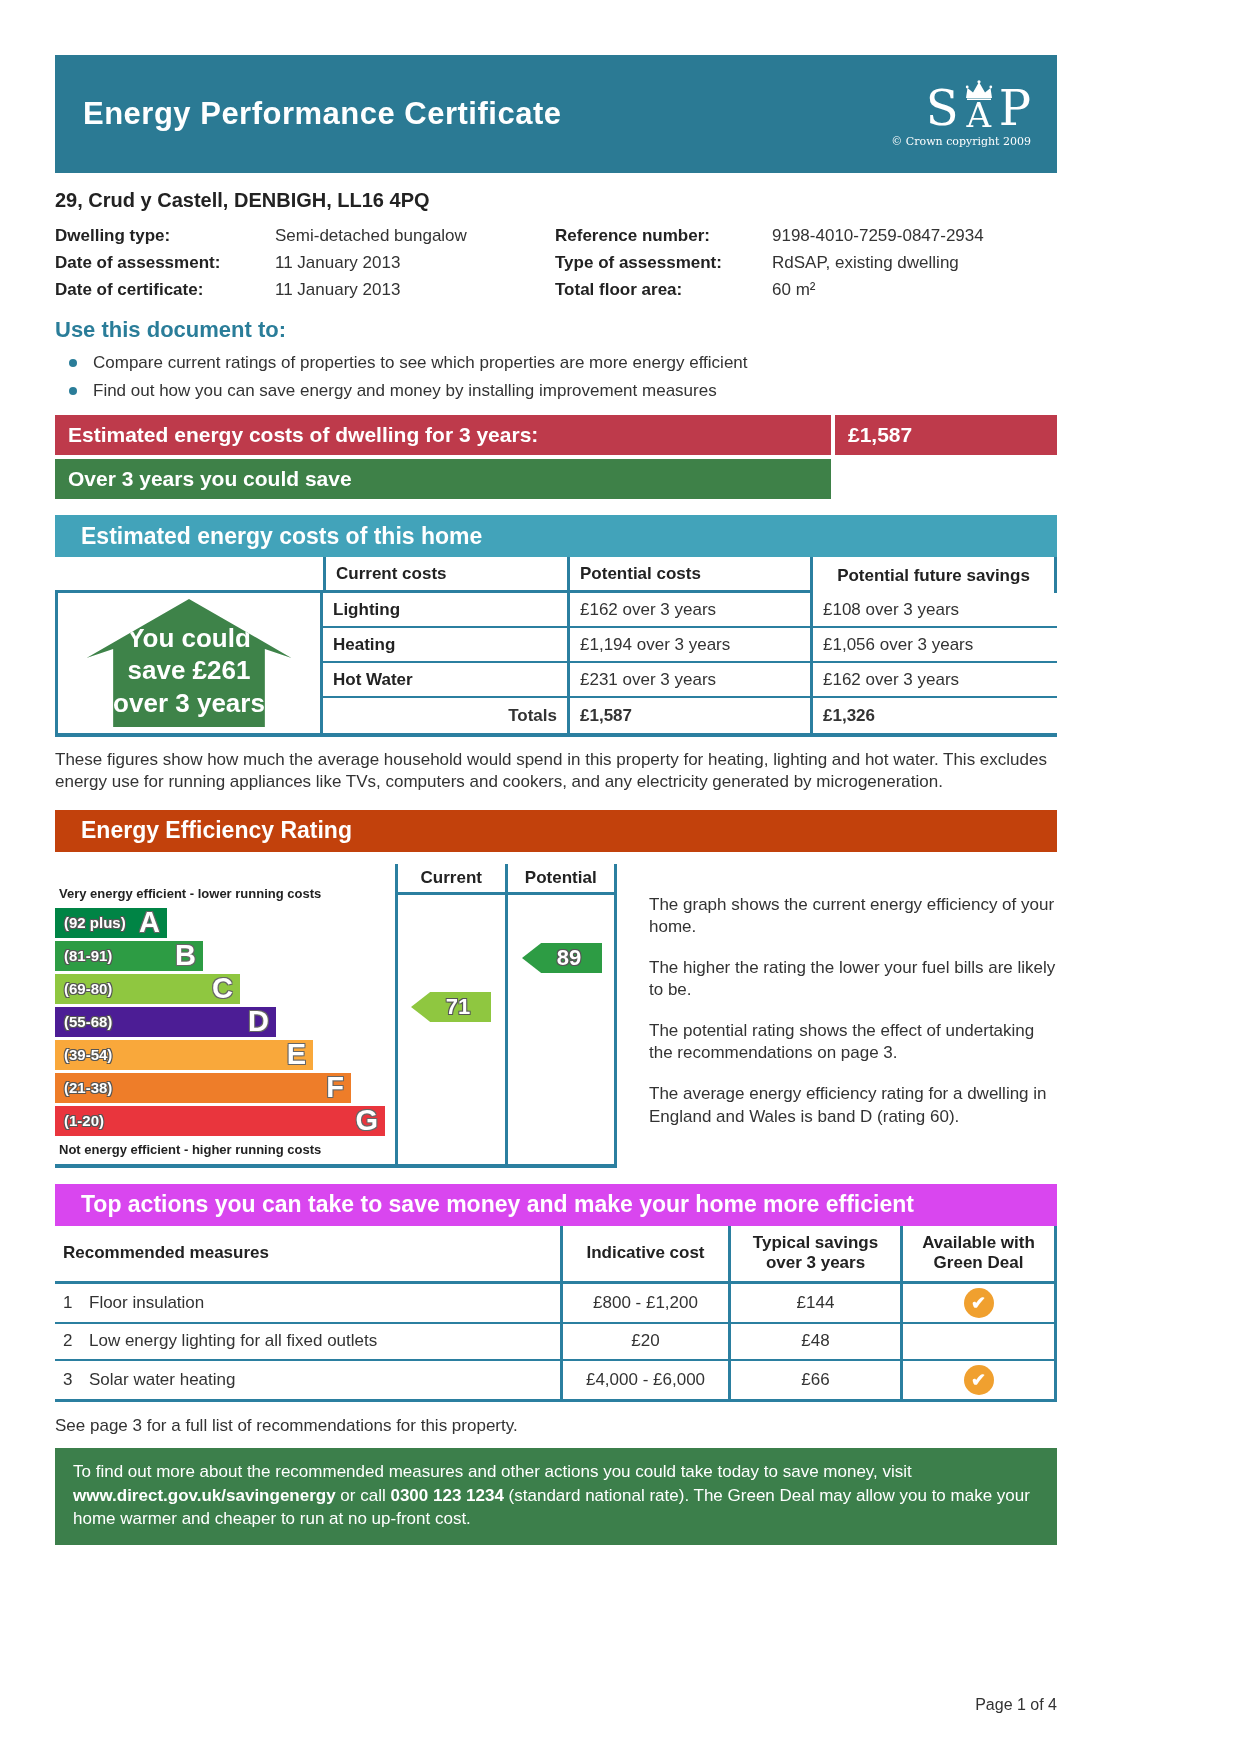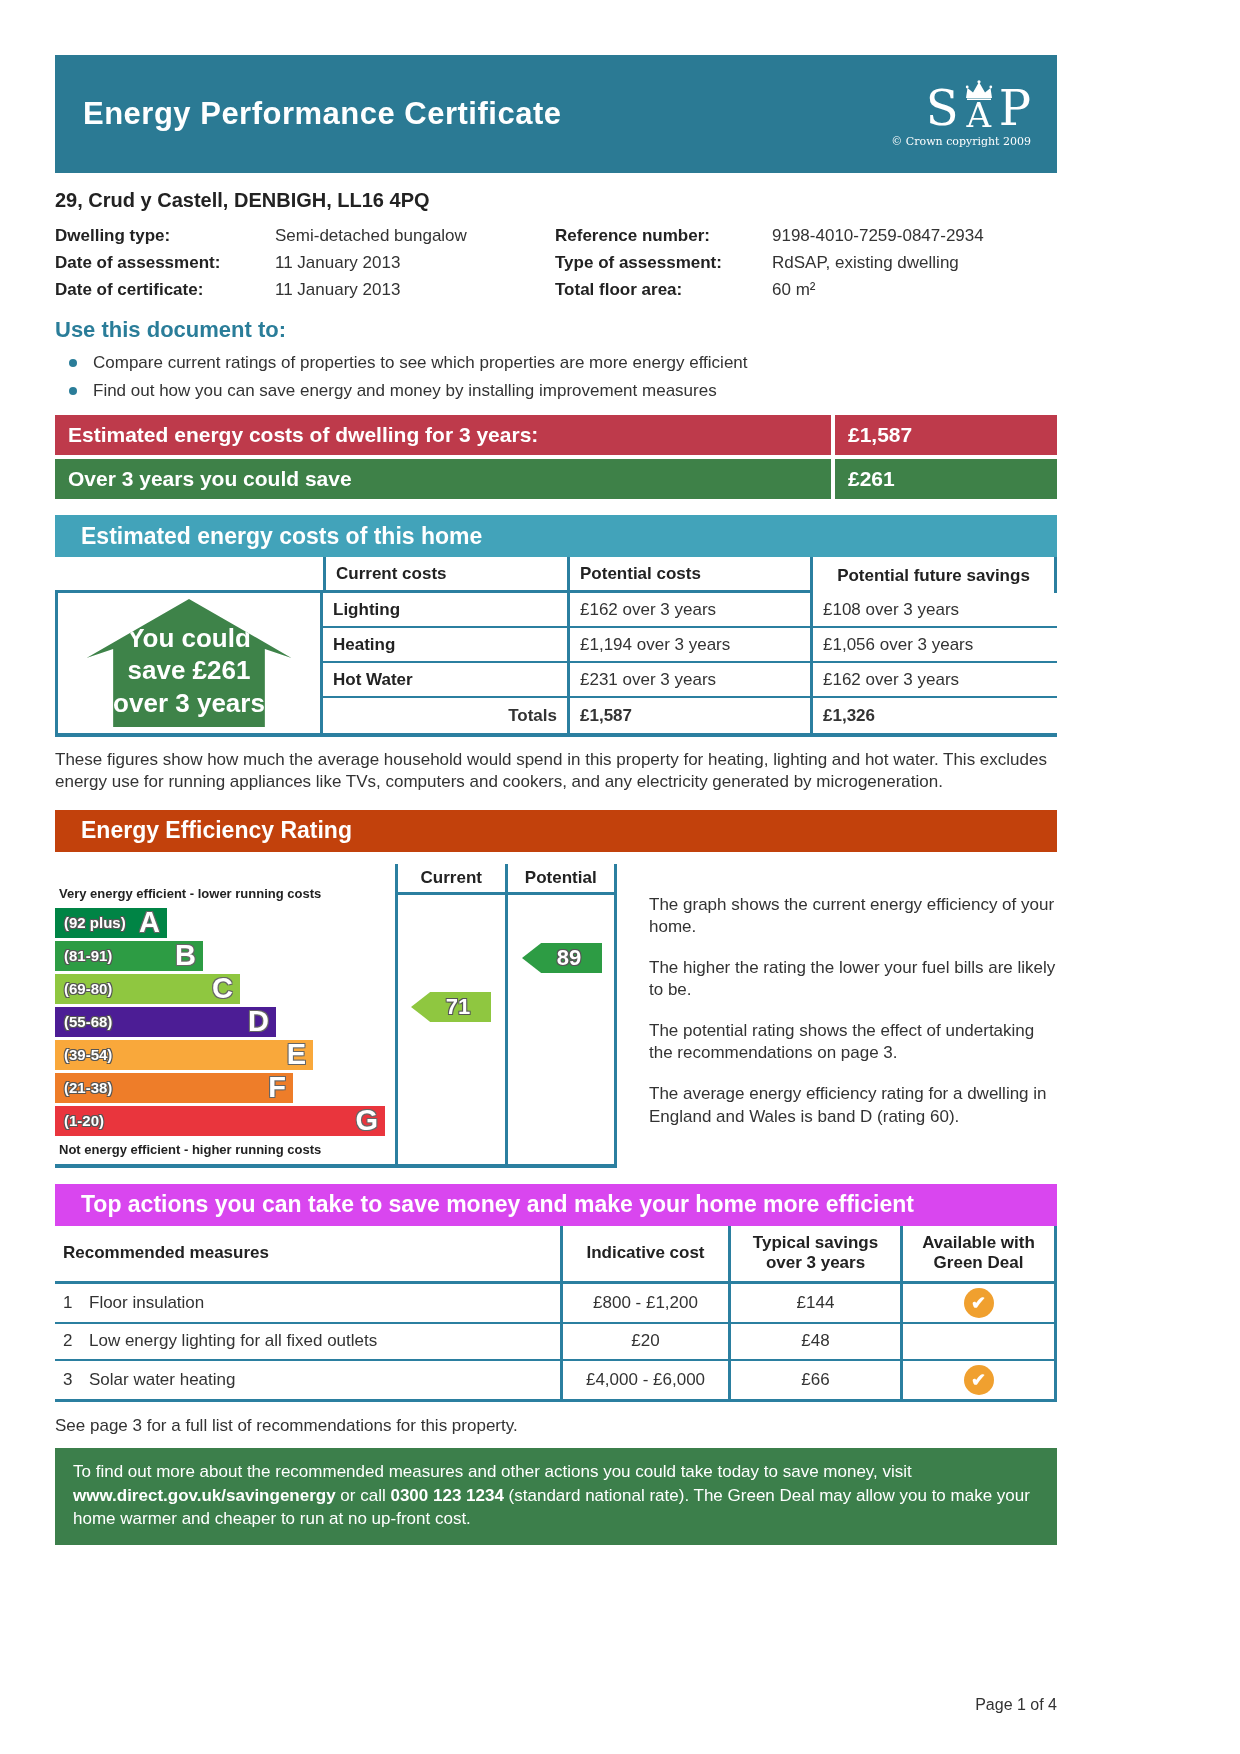--- a/index.html
+++ b/index.html
@@ -168,21 +168,20 @@
           <span>Find out how you can save energy and money by installing improvement measures</span>
         </li>
     </ul>
 
     <div class="banner first">
       <div style="background: rgb(190, 58, 75);">Estimated energy costs of dwelling for 3 years:</div>
       <div style="background: rgb(190, 58, 75);">£1,587</div>
     </div>
     <div class="banner">
       <div style="background: rgb(62, 129, 72);">Over 3 years you could save</div>
-      <div style="background: rgb(62, 129, 72);">£261</div>
     </div>
 
     <div class="secbar" style="background: rgb(66, 163, 186);">Estimated energy costs of this home</div>
 
     <div class="ctable">
       <div class="c hd hb"></div>
       <div class="c hd vb hb">Current costs</div>
       <div class="c hd vb hb">Potential costs</div>
       <div class="c hd vb rb cen" style="justify-content:center;">Potential future savings</div>
 
@@ -239,21 +238,21 @@
               <span class="ltr">C</span>
             </div>
           <div class="band" style="width: 221px; background: #4c1d95;">
               <span class="rng">(55-68)</span>
               <span class="ltr">D</span>
             </div>
           <div class="band" style="width: 258px; background: rgb(249, 168, 59);">
               <span class="rng">(39-54)</span>
               <span class="ltr">E</span>
             </div>
-          <div class="band" style="width: 238px; background: rgb(238, 125, 41); gap: 34px;">
+          <div class="band" style="width: 296px; background: rgb(238, 125, 41); gap: 34px;">
               <span class="rng">(21-38)</span>
               <span class="ltr">F</span>
             </div>
           <div class="band" style="width: 330px; background: rgb(233, 53, 61);">
               <span class="rng">(1-20)</span>
               <span class="ltr">G</span>
             </div>
           <div class="scale-label bot-label">Not energy efficient - higher running costs</div>
         </div>
         <div class="rarrow arr-cur" style="background: rgb(143, 199, 64);">71</div>

